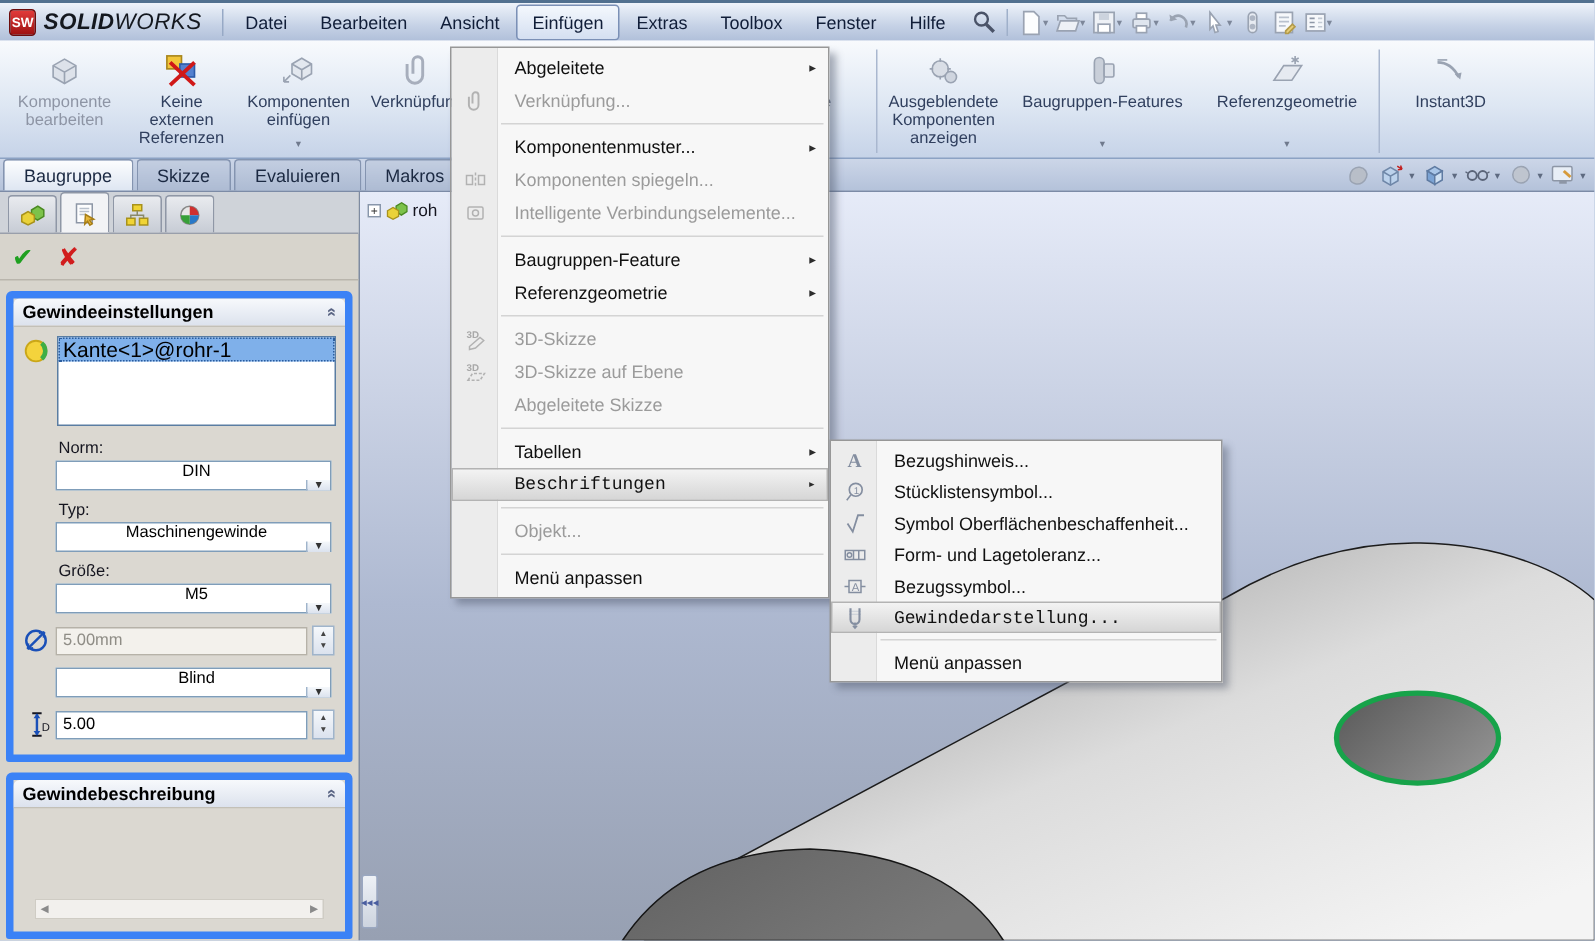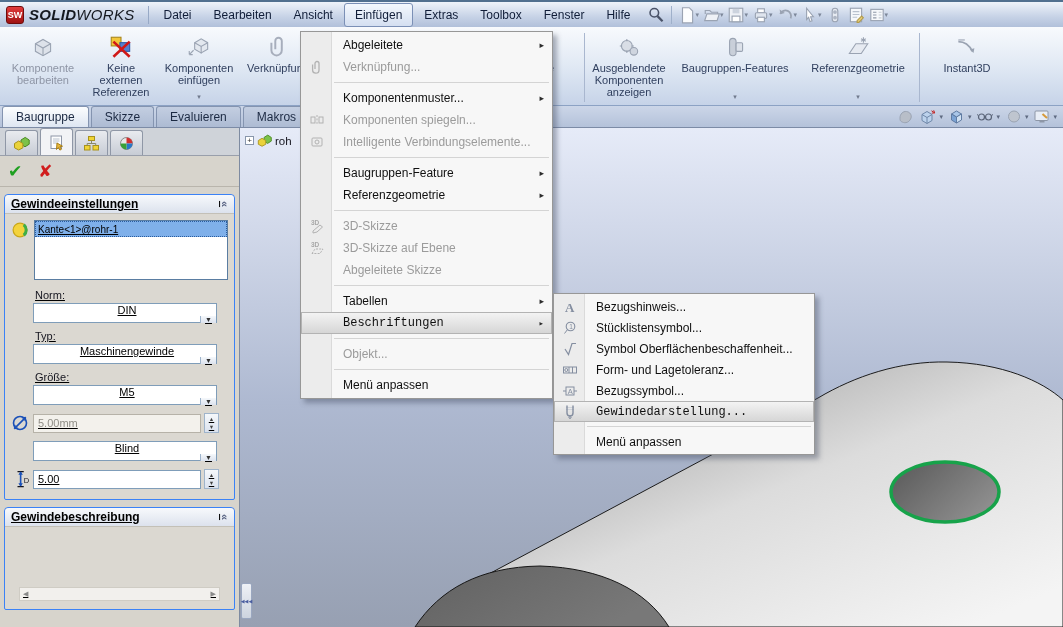--- a/index.html
+++ b/index.html
@@ -58,28 +58,28 @@
   .ptab.active { background:#f2f3f6; height:27px; }
   .ptab .picon { width:17px; height:17px; }
   .pm-header { margin:3px 2px 0; height:20px; background:linear-gradient(#9ba5bb,#5e6a88);
     border:1px solid #4d5870; border-radius:2px; color:#fff; font-size:12px; font-weight:bold;
     display:flex; align-items:center; gap:5px; padding:0 5px; }
   .pm-header .hicon { width:14px; height:15px; }
   .pm-help { margin-left:auto; color:#e9edf6; font-weight:bold; }
   .okrow { display:flex; align-items:center; gap:16px; padding:5px 8px 4px; font-size:17px; border-bottom:1px solid #b9b5ac; }
   .okbtn { color:#1fa020; } .cancelbtn { color:#d11d1d; }
 
-  .group { margin:7px 4px 0; border:1px solid #3b82f6; border-radius:4px 4px 2px 2px; background:#dbd8d1;text-decoration:underline; }
+  .group { margin:7px 4px 0; border:5px solid #3b82f6; border-radius:4px 4px 2px 2px; background:#dbd8d1; }
   .ghead { height:19px; background:linear-gradient(#f7f9fc,#dce2ed); border-bottom:1px solid #c3c0b7;
     border-radius:4px 4px 0 0; display:flex; align-items:center; padding:0 6px; font-size:12px; font-weight:bold; color:#000; }
   .chev { margin-left:auto; display:inline-block; transform:rotate(90deg); color:#5a6584; font-size:11px; font-weight:bold; }
   .selrow { display:flex; gap:4px; padding:6px 6px 2px 5px; }
   .sicon { width:20px; height:20px; flex:none; }
   .selbox { flex:1; height:60px; background:#fff; border:1px solid #5a7da2; }
-  .selline { height:16px; background:#7fb0ea; border:1px dotted #2b5d9e; font-size:10px; color:#000; padding:0 2px; line-height:15px; }
+  .selline { height:16px; background:#7fb0ea; border:1px dotted #2b5d9e; font-size:14px; color:#000; padding:0 2px; line-height:15px; }
   .flabel { font-size:11px; color:#15151f; margin:7px 0 2px 30px; }
   .dropdown { margin-left:28px; width:184px; height:20px; background:#fff; border:1px solid #7f9db9;
     display:flex; align-items:center; font-size:11px; color:#000; padding-left:4px;flex-direction:column; }
   .dbtn { width:16px; height:100%; margin-left:auto; border-left:1px solid #9fb4cb;
     background:linear-gradient(#f5f8fb,#dbe2ee); display:flex; align-items:center; justify-content:center; font-size:7px; color:#333; }
   .fieldrow { display:flex; align-items:center; gap:3px; margin:8px 4px 0 5px; }
   .ficon { width:20px; height:20px; flex:none; }
   .field { width:168px; height:19px; border:1px solid #7f9db9; background:#fff; font-size:11px; color:#000;
     display:flex; align-items:center; padding:0 4px; }
   .field.disabled { background:#f3f1ec; color:#8f8d86; border-color:#b6b2a8; }

